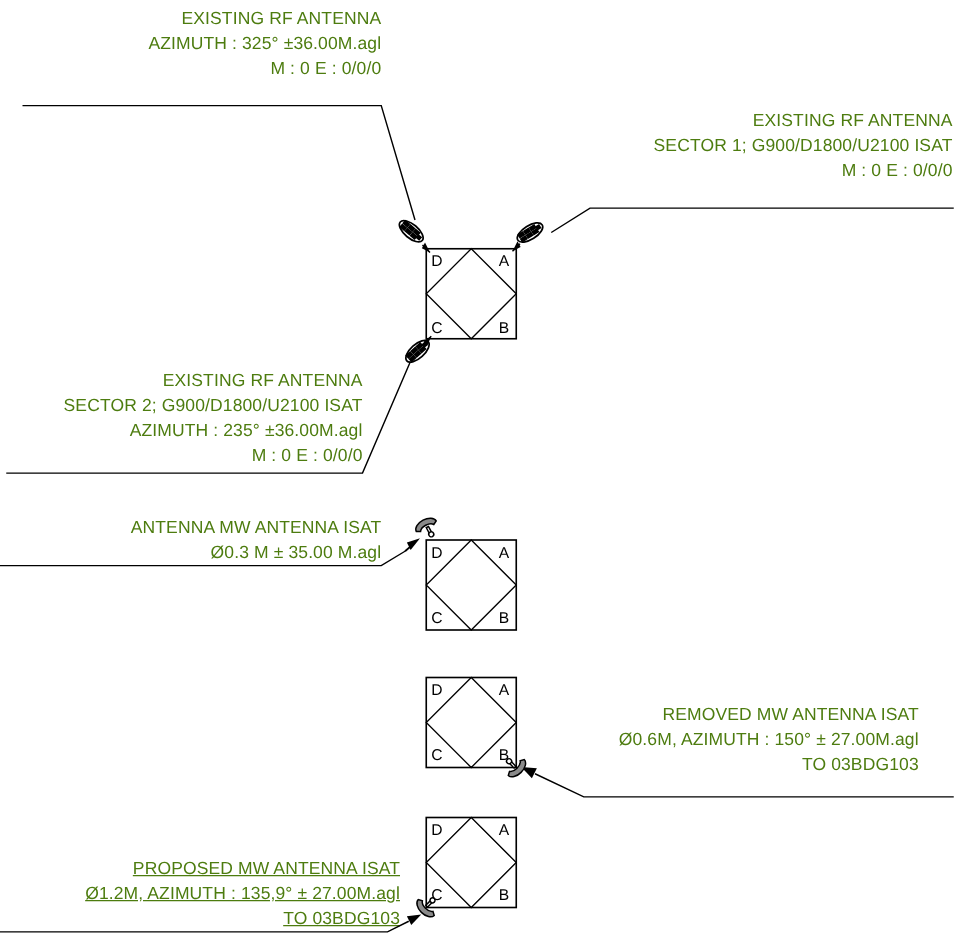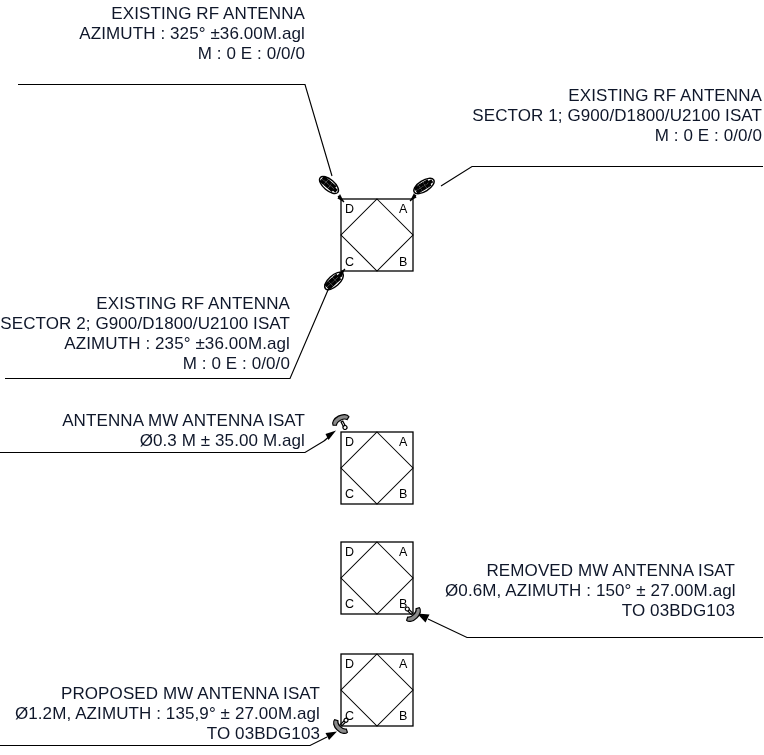--- a/index.html
+++ b/index.html
@@ -10,23 +10,23 @@
   #canvas {
     position: relative;
     width: 764px;
     height: 755px;
     background: #ffffff;
     font-family: "Liberation Sans", sans-serif;
     overflow: hidden;
   }
   .label-block {
     position: absolute;
-    font-size: 17px;
+    font-size: 14px;
     line-height: 20px;
-    color: #0f172a;
+    color: #4d7c0f;
     white-space: nowrap;
     letter-spacing: 0.1px;
   }
   .label-block .ln { display: block; }
   .align-right { text-align: right; }
   svg.overlay {
     position: absolute;
     left: 0;
     top: 0;
     width: 764px;
@@ -68,21 +68,21 @@
     <span class="ln">ANTENNA MW ANTENNA ISAT</span>
     <span class="ln">Ø0.3 M ± 35.00 M.agl</span>
   </div>
 
   <div class="label-block align-right" style="left:445px; top:561px; width:290px;">
     <span class="ln">REMOVED MW ANTENNA ISAT</span>
     <span class="ln">Ø0.6M, AZIMUTH : 150° ± 27.00M.agl</span>
     <span class="ln">TO 03BDG103</span>
   </div>
 
-  <div class="label-block align-right" style="left:10px; top:684px; width:310px;">
+  <div class="label-block align-right" style="left:10px; top:684px; width:310px;text-decoration:underline;">
     <span class="ln">PROPOSED MW ANTENNA ISAT</span>
     <span class="ln">Ø1.2M, AZIMUTH : 135,9° ± 27.00M.agl</span>
     <span class="ln">TO 03BDG103</span>
   </div>
 
   <div class="corner-lbl" style="left:345px; top:203px;">D</div>
   <div class="corner-lbl" style="left:399px; top:203px;">A</div>
   <div class="corner-lbl" style="left:345px; top:256px;">C</div>
   <div class="corner-lbl" style="left:399px; top:256px;">B</div>
 

